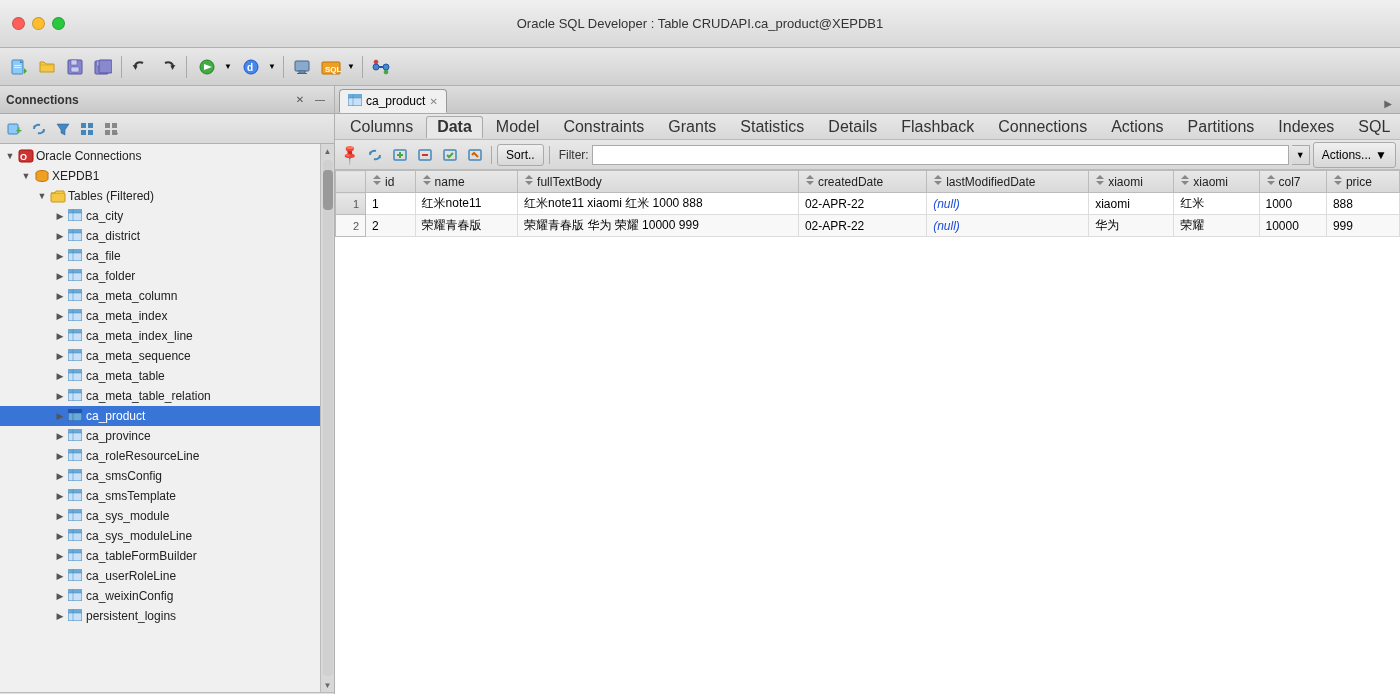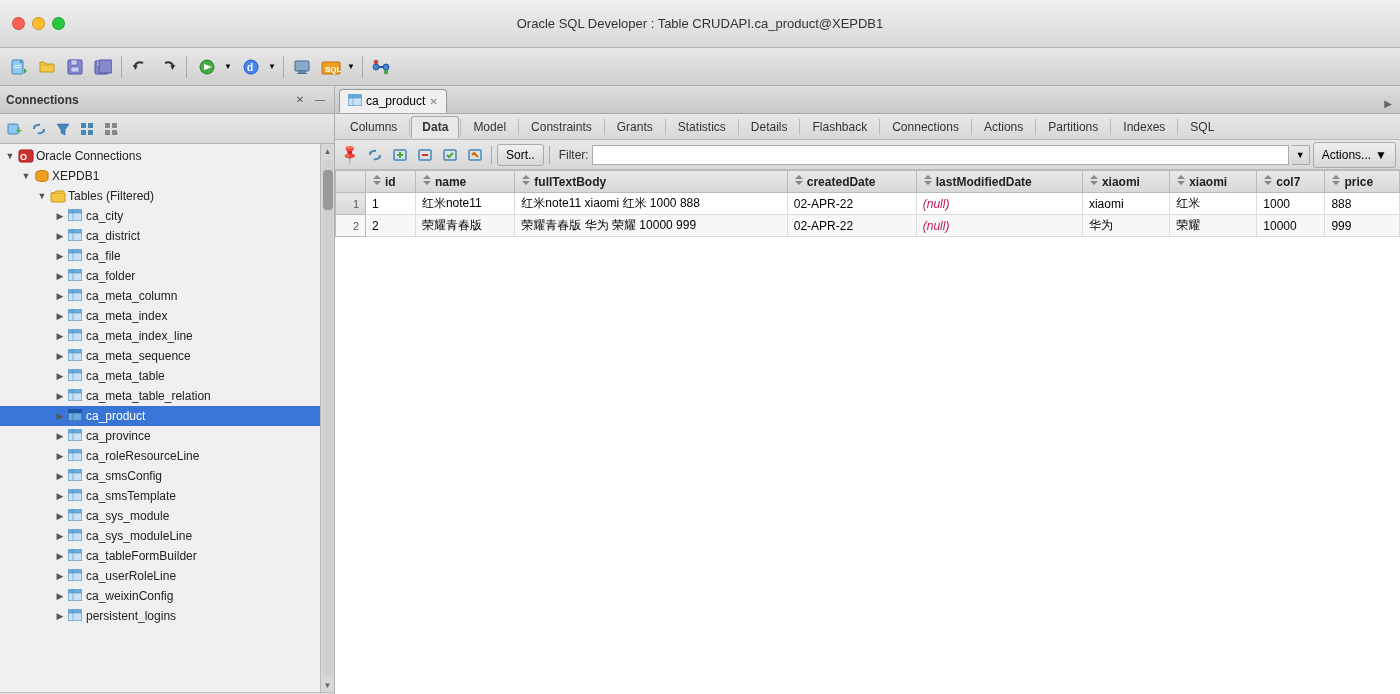--- a/index.html
+++ b/index.html
@@ -243,21 +243,21 @@
       padding: 0 4px;
     }
     .sub-tab {
       height: 22px;
       padding: 0 10px;
       border: 1px solid transparent;
       border-bottom: none;
       border-radius: 3px 3px 0 0;
       background: transparent;
       cursor: pointer;
-      font-size: 12px;
+      font-size: 16px;
       display: flex; align-items: center;
       color: #333;
     }
     .sub-tab.active {
       background: #e8e8e8;
       border-color: #aaa;
       font-weight: bold;
     }
     .sub-tab-separator { width: 1px; height: 16px; background: #bbb; margin: 0 1px; }
 
@@ -342,38 +342,37 @@
       text-align: left;
       font-weight: normal;
       color: #222;
       white-space: nowrap;
       position: relative;
     }
     th .col-header {
       display: flex;
       align-items: center;
       gap: 3px;
-      font-weight: bold;
     }
     td {
       border: 1px solid #ddd;
       padding: 2px 6px;
       white-space: nowrap;
     }
     tr:nth-child(even) td { background: #f8f8f8; }
     .row-num {
       background: linear-gradient(to bottom, #e8e8e8, #d8d8d8);
       border: 1px solid #bbb;
       text-align: right;
       color: #555;
       font-size: 11px;
       width: 30px;
       min-width: 30px;
     }
-    .null-val { color: #be185d; font-style: italic; }
+    .null-val { color: #1d4ed8; font-style: italic; }
 
     
     .sidebar-tree::-webkit-scrollbar { width: 10px; }
     .sidebar-tree::-webkit-scrollbar-track { background: #e0e0e0; }
     .sidebar-tree::-webkit-scrollbar-thumb { background: #aaa; border-radius: 4px; }
 
     .data-table-container::-webkit-scrollbar { width: 10px; height: 10px; }
     .data-table-container::-webkit-scrollbar-track { background: #e0e0e0; }
     .data-table-container::-webkit-scrollbar-thumb { background: #aaa; border-radius: 4px; }
 

